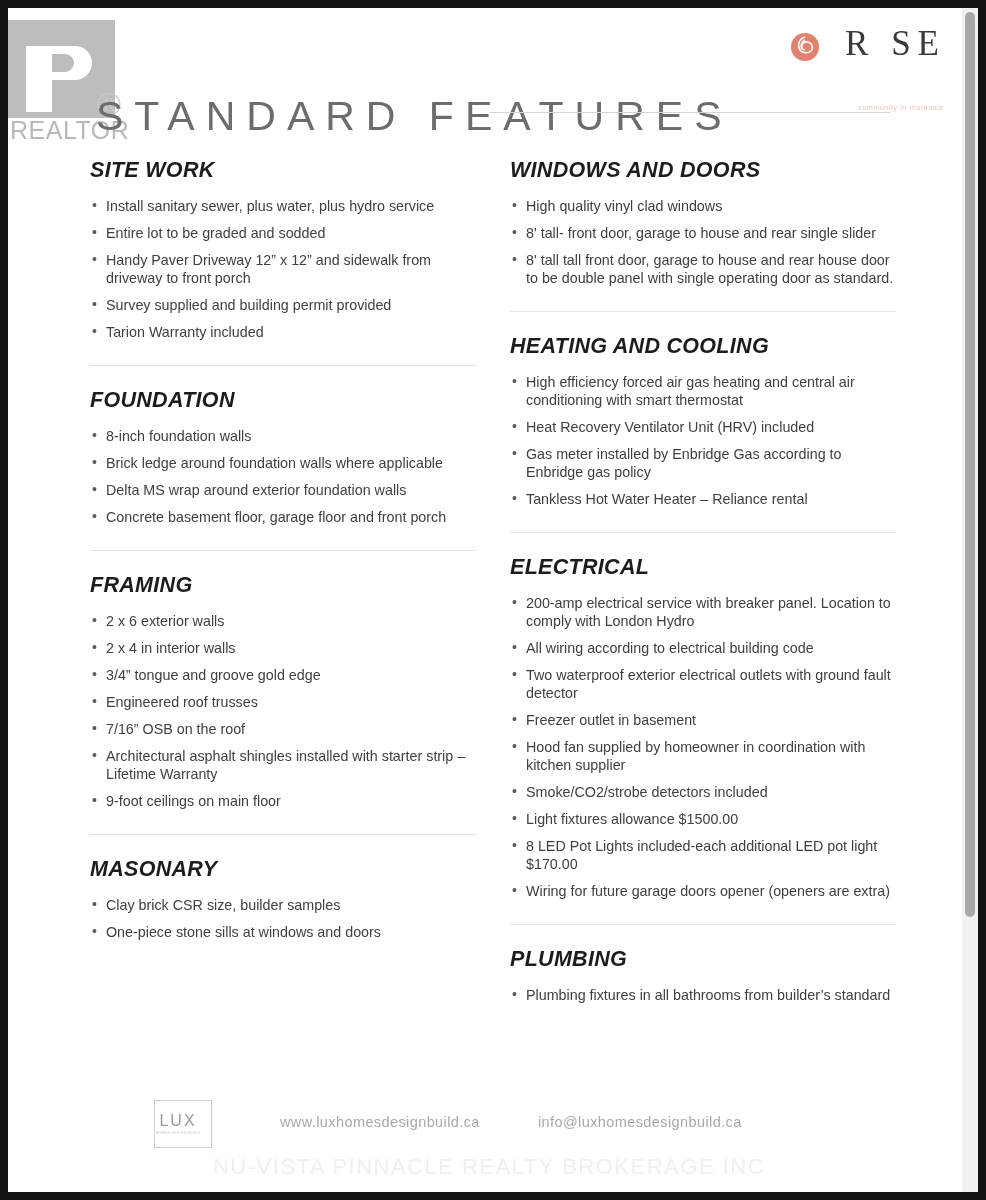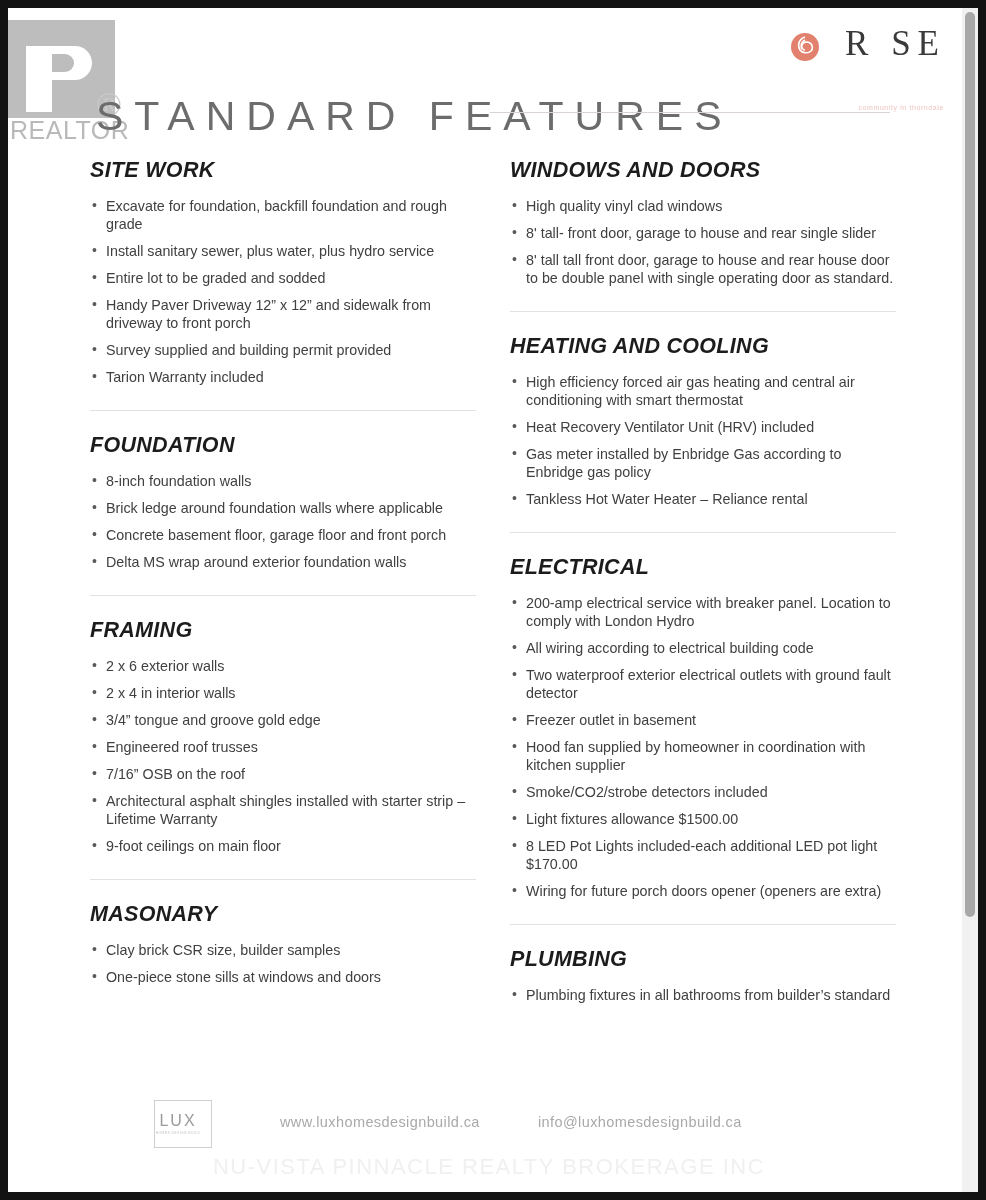--- a/index.html
+++ b/index.html
@@ -349,36 +349,35 @@
         <div id="rw-tagline">community in thorndale</div>
       </div>
 
     </div>
 
     <div id="content">
       <div class="column" id="col-left">
           <div class="section first">
             <div class="section-title">SITE WORK</div>
             <ul class="bullets">
-              <li>Excavate for foundation, backfill foundation and rough grade</li>
               <li>Install sanitary sewer, plus water, plus hydro service</li>
               <li>Entire lot to be graded and sodded</li>
               <li>Handy Paver Driveway 12” x 12” and sidewalk from driveway to front porch</li>
               <li>Survey supplied and building permit provided</li>
               <li>Tarion Warranty included</li>
             </ul>
           </div>
           <div class="section">
             <div class="section-rule"></div>
             <div class="section-title">FOUNDATION</div>
             <ul class="bullets">
               <li>8-inch foundation walls</li>
               <li>Brick ledge around foundation walls where applicable</li>
+              <li>Delta MS wrap around exterior foundation walls</li>
               <li>Concrete basement floor, garage floor and front porch</li>
-              <li>Delta MS wrap around exterior foundation walls</li>
             </ul>
           </div>
           <div class="section">
             <div class="section-rule"></div>
             <div class="section-title">FRAMING</div>
             <ul class="bullets">
               <li>2 x 6 exterior walls</li>
               <li>2 x 4 in interior walls</li>
               <li>3/4” tongue and groove gold edge</li>
               <li>Engineered roof trusses</li>
@@ -420,21 +419,21 @@
             <div class="section-title">ELECTRICAL</div>
             <ul class="bullets">
               <li>200-amp electrical service with breaker panel. Location to comply with London Hydro</li>
               <li>All wiring according to electrical building code</li>
               <li>Two waterproof exterior electrical outlets with ground fault detector</li>
               <li>Freezer outlet in basement</li>
               <li>Hood fan supplied by homeowner in coordination with kitchen supplier</li>
               <li>Smoke/CO2/strobe detectors included</li>
               <li>Light fixtures allowance $1500.00</li>
               <li>8 LED Pot Lights included-each additional LED pot light $170.00</li>
-              <li>Wiring for future porch doors opener (openers are extra)</li>
+              <li>Wiring for future garage doors opener (openers are extra)</li>
             </ul>
           </div>
           <div class="section">
             <div class="section-rule"></div>
             <div class="section-title">PLUMBING</div>
             <ul class="bullets">
               <li>Plumbing fixtures in all bathrooms from builder’s standard</li>
             </ul>
           </div>
         </div>

